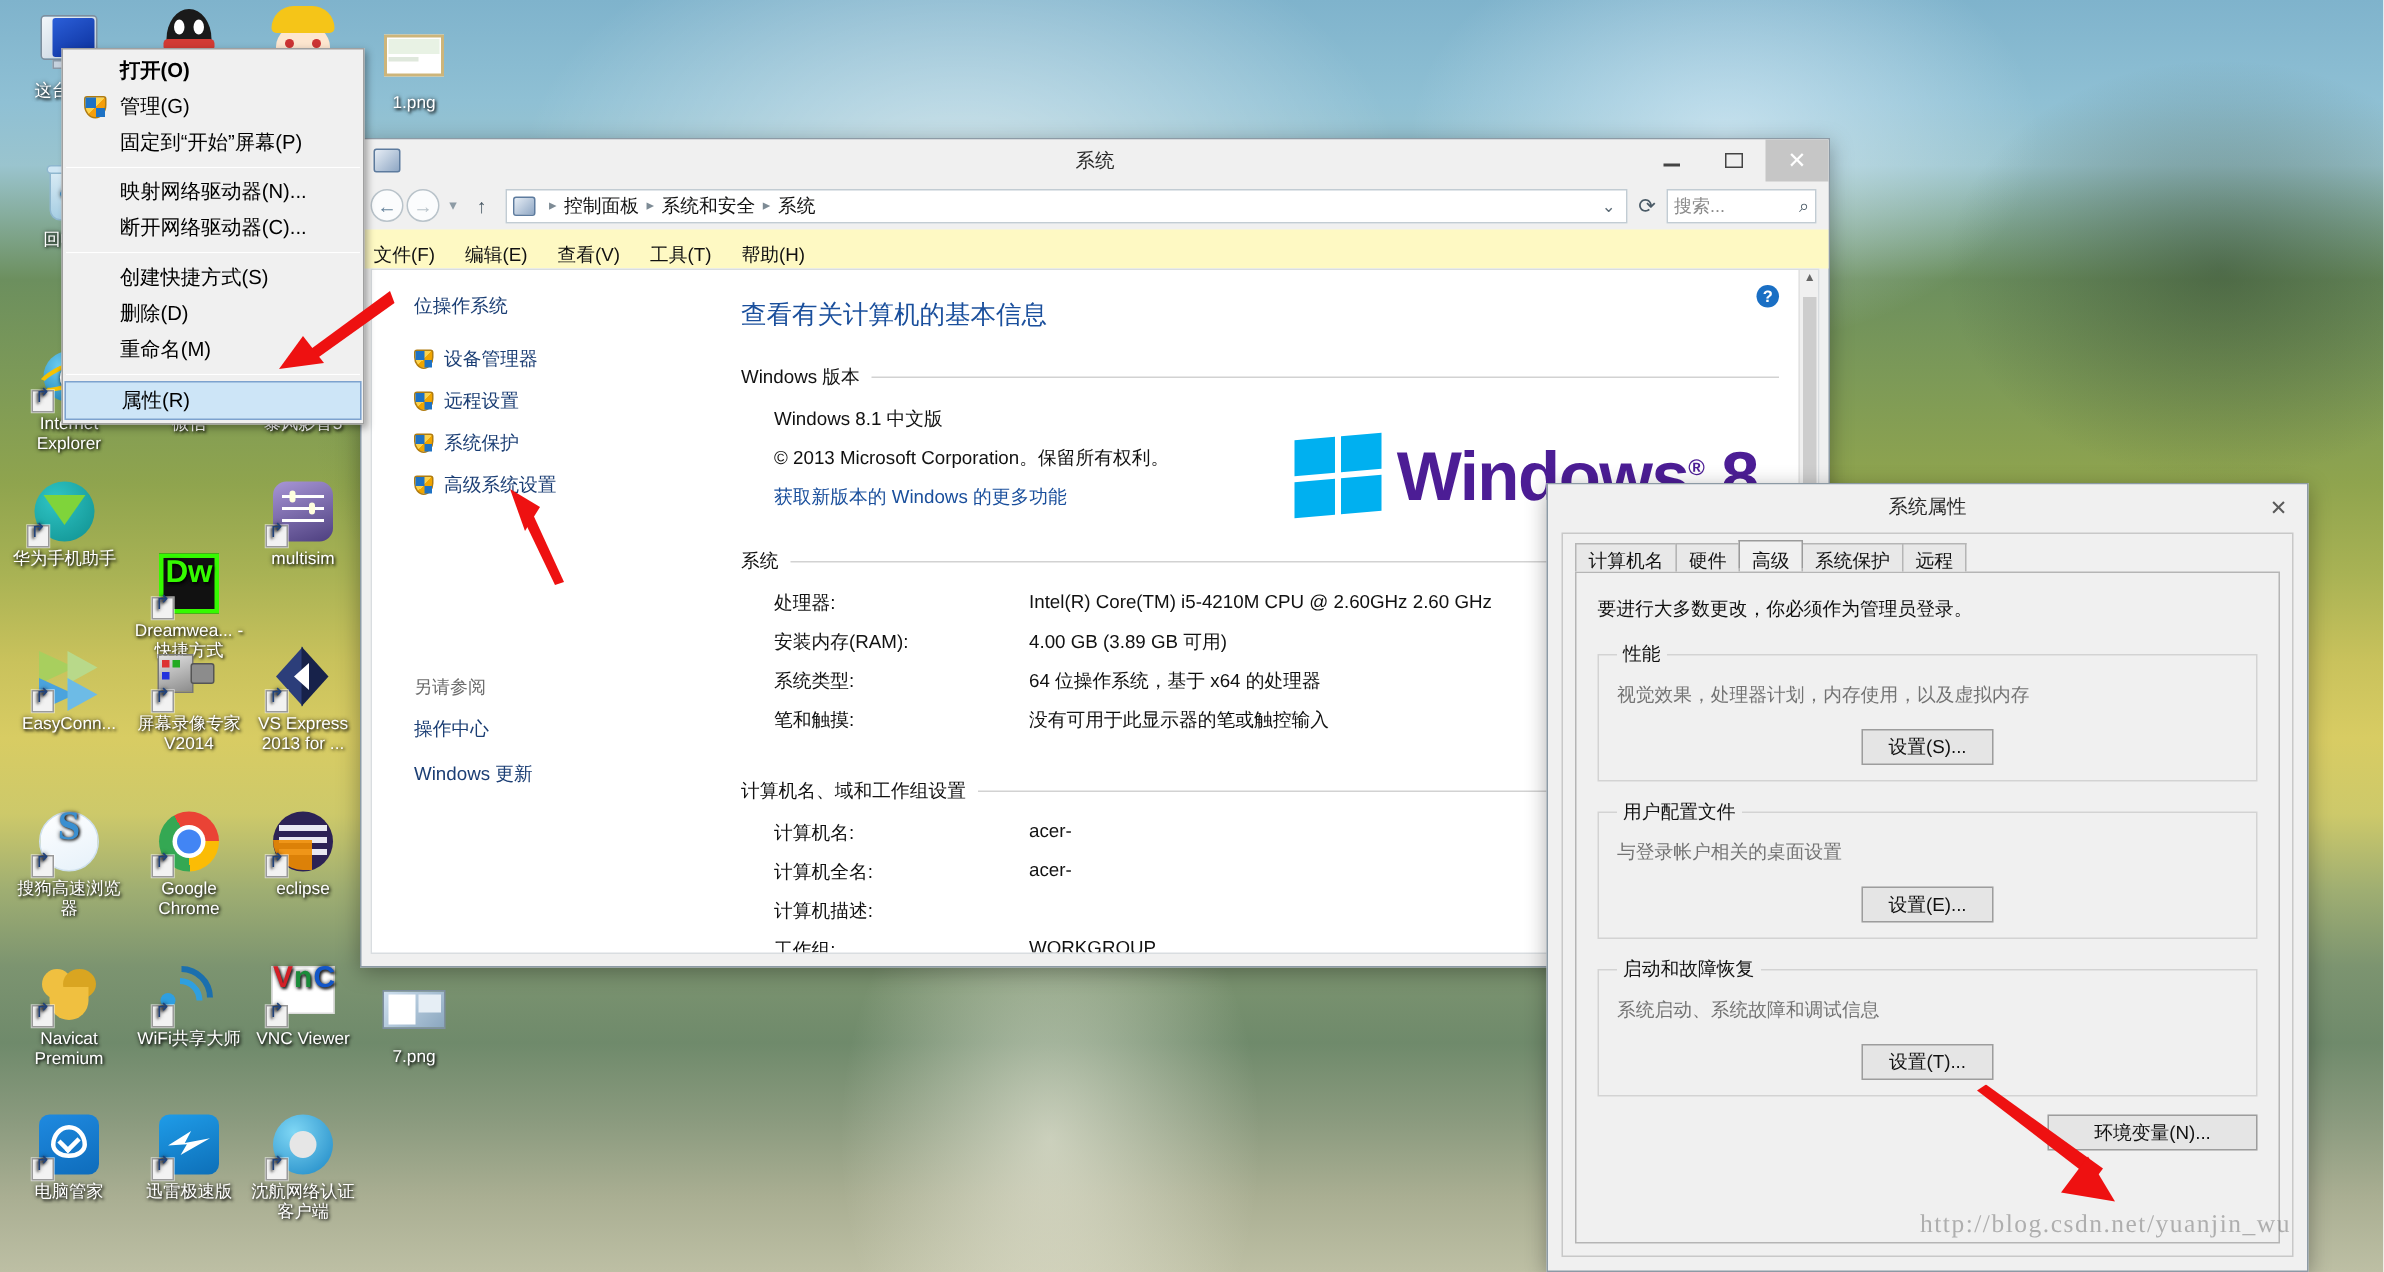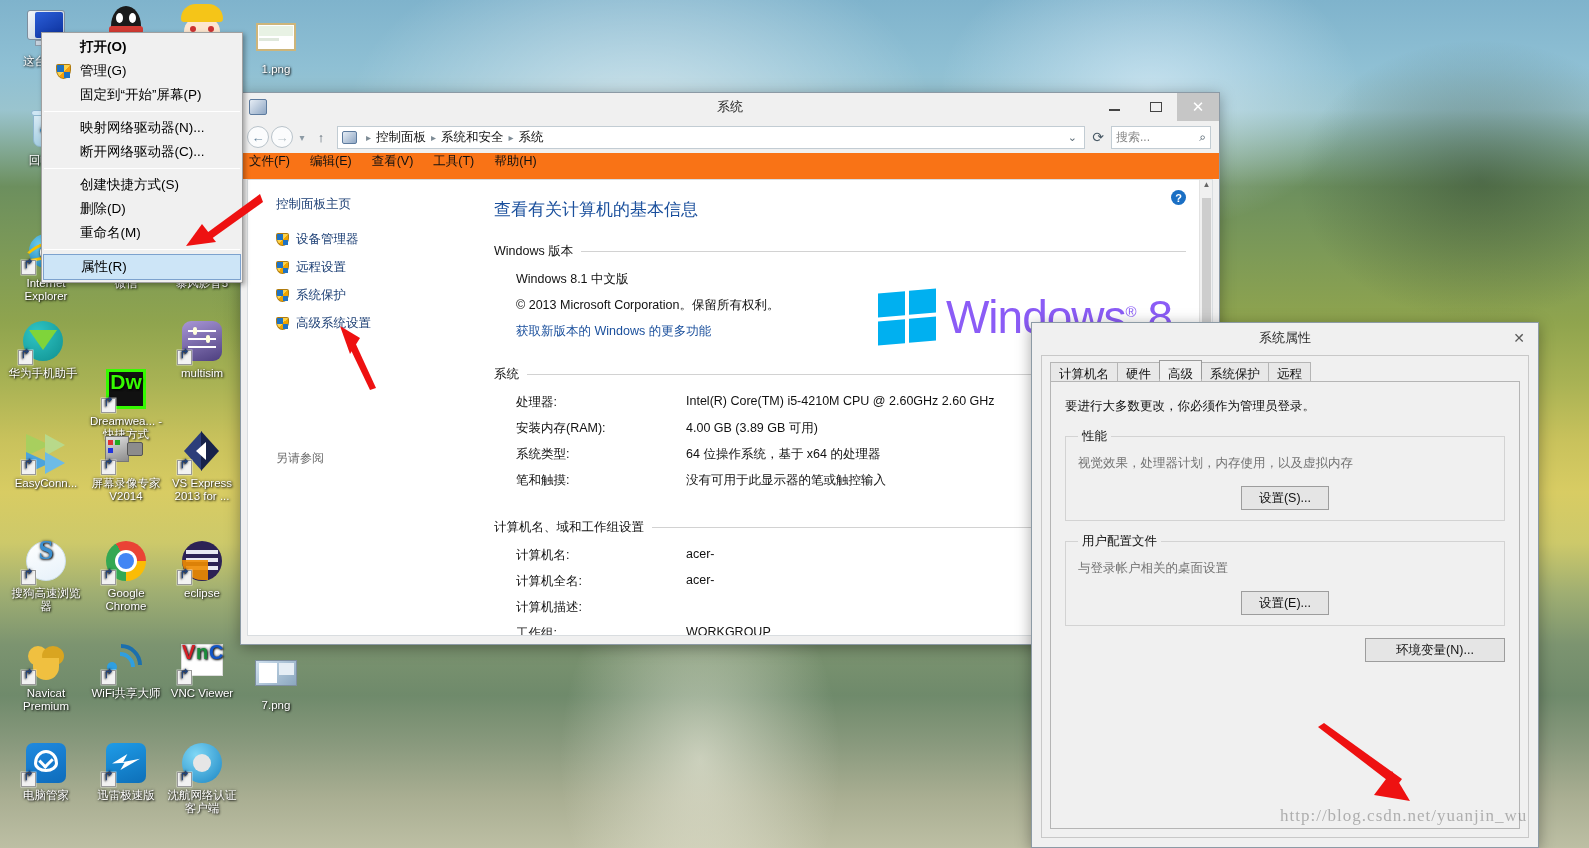--- a/index.html
+++ b/index.html
@@ -112,21 +112,21 @@
                 margin-left:4px; }
   #breadcrumb .bc-ic { width:15px; height:13px; background:linear-gradient(135deg,#e6edf5,#8fa7c4);
                 border:1px solid #5d7b9e; border-radius:2px; margin-right:4px;}
   #breadcrumb .chev { color:#7d8b95; margin:0 5px; font-size:10px; }
   #breadcrumb .bc-down { margin-left:auto; color:#5c6b76; font-size:11px; padding-right:3px;}
   .refresh { width:22px; text-align:center; color:#4a5a66; font-size:14px; }
   #searchbox { width:100px; height:23px; background:#fff; border:1px solid #c2ccd3;
                display:flex; align-items:center; padding:0 4px; font-size:12px; color:#8a8a8a; }
   #searchbox .sicon { margin-left:auto; color:#4a5a66; font-size:12px; }
 
-  #sys-menubar { height:26px; background:#f97316; display:flex; align-items:flex-start;
+  #sys-menubar { height:26px; background:#fef9c3; display:flex; align-items:flex-end;
                  padding-left:8px; gap:20px; font-size:12.5px; color:#111; }
   #sys-menubar::before{ content:""; position:absolute; }
 
   #sys-body { position:absolute; left:6px; right:6px; top:86px; bottom:8px;
               background:#fff; border:1px solid #d9dde0; display:flex; overflow:hidden; }
   #sys-left { width:228px; padding:16px 0 0 28px; }
   .cp-home { font-size:12.5px; color:#1b3e74; margin-bottom:18px; }
   .cp-link { display:flex; align-items:center; font-size:12.5px; color:#1b3e74; margin-bottom:11px; }
   .cp-link .shield2 { width:13px; height:13px; margin-right:7px; flex:none;
       background:linear-gradient(135deg,#fcd34d 0 50%, #f0a500 50% 100%);
@@ -145,21 +145,21 @@
   .grp-h::after { content:""; flex:1; height:1px; background:#d2d2d2; }
   .ind { padding-left:22px; }
   .l1 { font-size:12.5px; color:#111; margin-bottom:9px; }
   .l1.link { color:#1a4f9c; }
   .kv { display:flex; font-size:12.5px; color:#111; margin-bottom:9px; }
   .kv .k { width:170px; flex:none; }
   #win8logo { position:absolute; right:40px; top:110px; display:flex; align-items:center; gap:10px; }
   .w8-tiles { width:58px; height:52px; display:grid; grid-template-columns:1fr 1fr;
               grid-template-rows:1fr 1fr; gap:4px; transform:skewY(-5deg); }
   .w8-tiles div { background:#00b0f0; }
-  .w8-text { font-size:46px; color:#8b5cf6; letter-spacing:-1px; font-weight:400; }
+  .w8-text { font-size:46px; color:#4c1d95; letter-spacing:-1px; font-weight:700; }
   #sys-scroll { position:absolute; right:0; top:0; width:13px; bottom:0; background:#f0f0f0;
                 border-left:1px solid #e2e2e2; }
   #sys-scroll .thumb { position:absolute; top:18px; left:2px; width:9px; height:210px; background:#cdcdcd; }
   #sys-scroll .arr { position:absolute; left:0; width:13px; height:14px; text-align:center;
                      font-size:8px; color:#666; }
 
   
   #win-props { left:1031px; top:322px; width:508px; height:526px; z-index:30;
                background:#f0f0f0; border:1px solid #8c9aa5; }
   #props-title { height:30px; position:relative; display:flex; align-items:center; background:#f0f0f0;justify-content:center; }
@@ -474,40 +474,44 @@
     <div id="sys-menubar">
         <span>文件(F)</span>
         <span>编辑(E)</span>
         <span>查看(V)</span>
         <span>工具(T)</span>
         <span>帮助(H)</span>
       </div>
 
     <div id="sys-body">
       <div id="sys-left">
-        <div class="cp-home">控制面板主页</div>
+        <div class="cp-home">位操作系统</div>
         <div id="cp-links">
             <div class="cp-link">
               <span class="shield2"></span>
               <span>设备管理器</span>
             </div>
             <div class="cp-link">
               <span class="shield2"></span>
               <span>远程设置</span>
             </div>
             <div class="cp-link">
               <span class="shield2"></span>
               <span>系统保护</span>
             </div>
             <div class="cp-link">
               <span class="shield2"></span>
               <span>高级系统设置</span>
             </div>
           </div>
         <div class="seealso-h">另请参阅</div>
+        <div id="seealso-links">
+            <div class="seealso-l">操作中心</div>
+            <div class="seealso-l">Windows 更新</div>
+          </div>
       </div>
 
       <div id="sys-right">
         <div class="helpq">?</div>
         <div class="page-h">查看有关计算机的基本信息</div>
 
         <div class="grp-h">
             <span>Windows 版本</span>
           </div>
         <div class="ind">
@@ -605,20 +609,27 @@
                 <div class="wbtn-std">设置(S)...</div>
               </div>
             </fieldset>
             <fieldset>
               <legend>用户配置文件</legend>
               <div class="fs-text">与登录帐户相关的桌面设置</div>
               <div class="btnrow">
                 <div class="wbtn-std">设置(E)...</div>
               </div>
             </fieldset>
+            <fieldset>
+              <legend>启动和故障恢复</legend>
+              <div class="fs-text">系统启动、系统故障和调试信息</div>
+              <div class="btnrow">
+                <div class="wbtn-std">设置(T)...</div>
+              </div>
+            </fieldset>
           </div>
         <div id="envbtn-row">
           <div class="wbtn-std" style="min-width:140px">环境变量(N)...</div>
         </div>
       </div>
     </div>
   </div>
 
   <svg class="arrow" style="left:160px; top:190px;" width="105" height="60" viewBox="0 0 105 60">
     <g fill="#ee1111">

